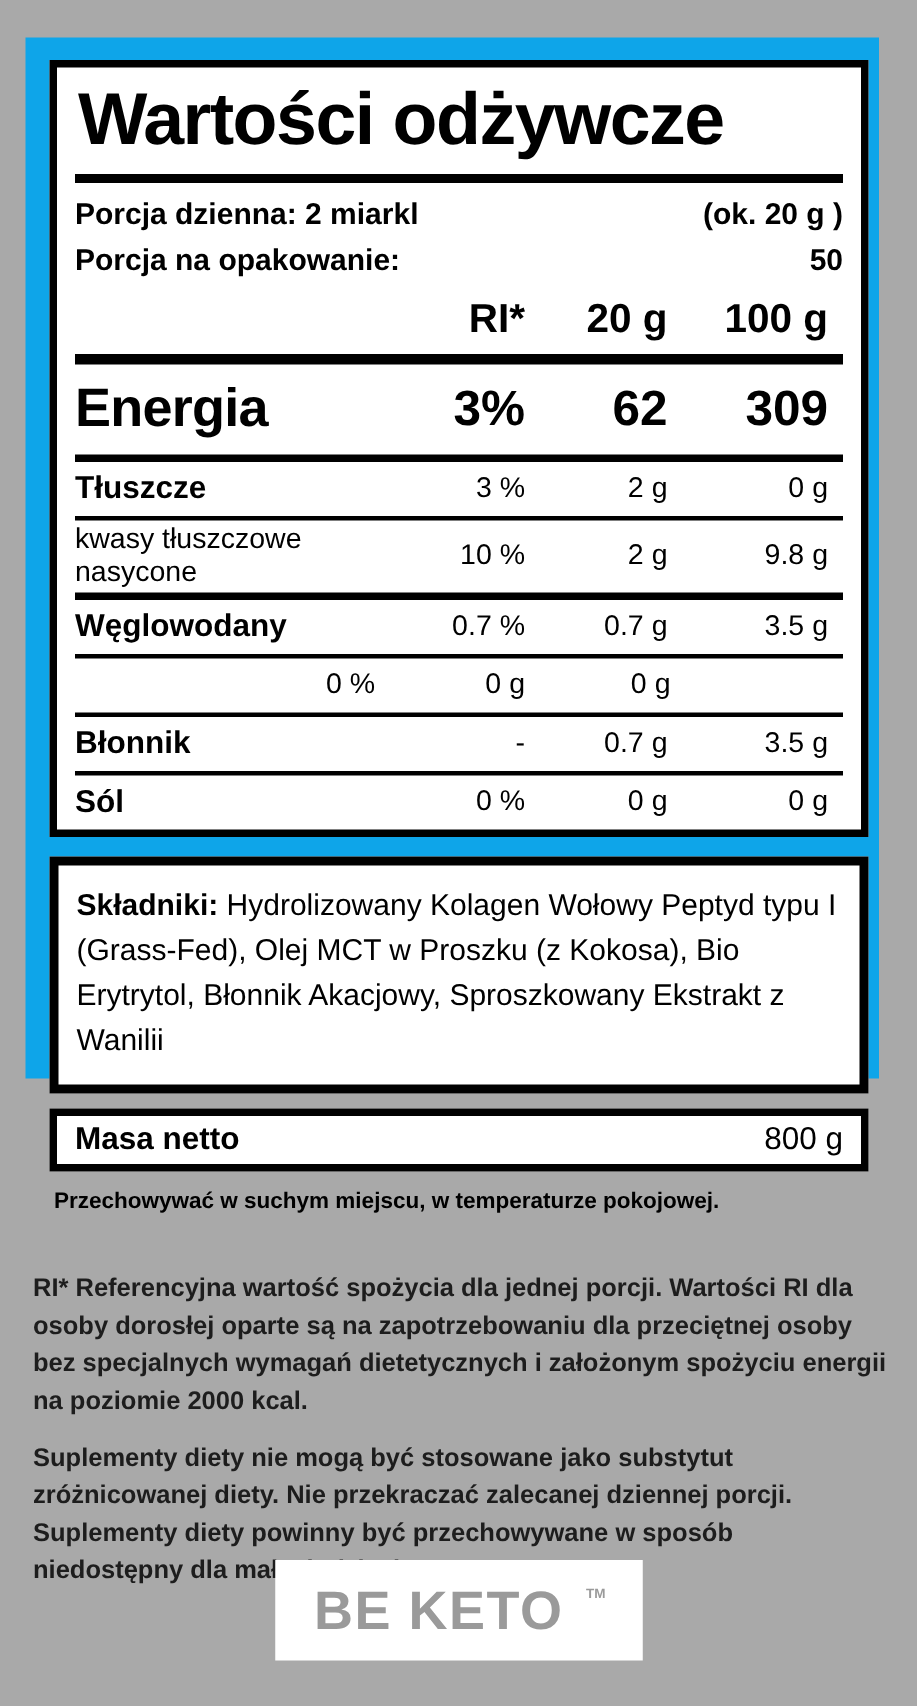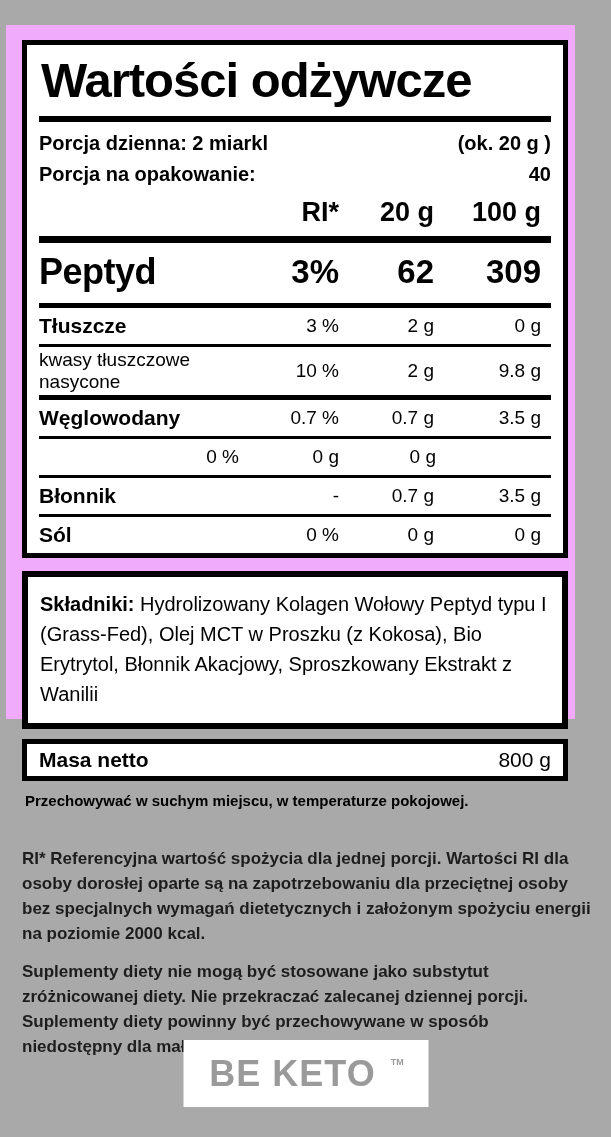--- a/index.html
+++ b/index.html
@@ -3,22 +3,22 @@
 <meta charset="utf-8">
 <style>
   html,body{margin:0;padding:0;}
   body{
     width:611px;height:1137px;position:relative;overflow:hidden;
     background:#a9a9a9;
     font-family:"Liberation Sans", sans-serif;
     color:#000;
   }
   .panel{
-    position:absolute;left:6px;top:25px;width:569px;height:694px;
-    background:#f0abfc;box-sizing:border-box;
+    position:absolute;left:17px;top:25px;width:569px;height:694px;
+    background:#0ea5e9;box-sizing:border-box;
     padding:15px 7px 0 16px;
   }
   .box{border:5px solid #000;box-sizing:border-box;background:#fff;}
   .box-inner{padding:2px 12px 0 12px;}
 
   
   .nf-title{
     font-size:49px;font-weight:bold;letter-spacing:-1px;
     line-height:1.28;padding:2px 0 2px 2px;white-space:nowrap;
   }
@@ -90,34 +90,34 @@
     <div class="box-inner">
       <div class="nf-title">Wartości odżywcze</div>
       <div class="rule-title"></div>
 
       <div class="serving-line">
         <span>Porcja dzienna: 2 miarkl</span>
         <span>(ok. 20 g )</span>
       </div>
       <div class="serving-line">
         <span>Porcja na opakowanie:</span>
-        <span>40</span>
+        <span>50</span>
       </div>
 
       <div class="grid head-row">
         <span></span>
         <span class="cell-r col-ri">RI*</span>
         <span class="cell-r col-20">20 g</span>
         <span class="cell-r col-100">100 g</span>
       </div>
 
       <div class="rule-heavy"></div>
 
       <div class="grid energy-row">
-        <span class="ename">Peptyd</span>
+        <span class="ename">Energia</span>
         <span class="eval cell-r col-ri">3%</span>
         <span class="eval cell-r col-20">62</span>
         <span class="eval cell-r col-100">309</span>
       </div>
 
       <div class="rule-med"></div>
 
       <div>
           <div class="grid nrow">
     <span class="name">Tłuszcze</span>

